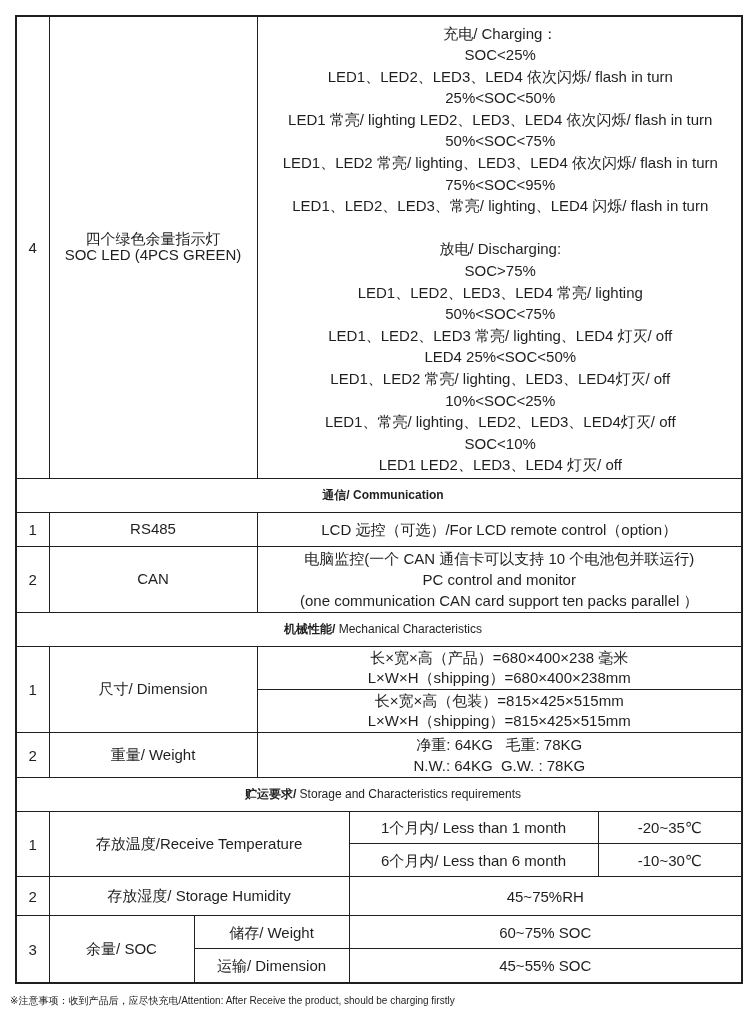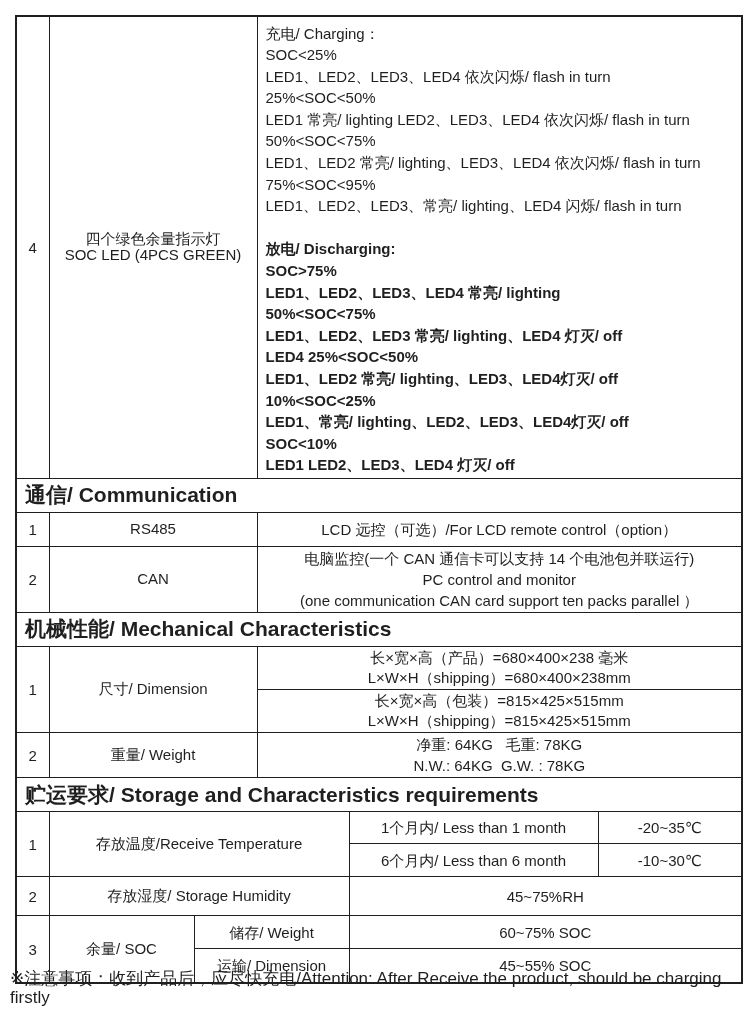--- a/index.html
+++ b/index.html
@@ -25,20 +25,21 @@
     top: 15px;
     width: 726px;
     border-collapse: collapse;
     table-layout: fixed;
     border: 2px solid var(--border);
   }
   table.spec td {
     border: 1.5px solid var(--border);
     vertical-align: middle;
     color: var(--text);
+    text-align: center;
   }
   td.cell-num { text-align: center; }
   td.cell-name {
     text-align: center;
     white-space: pre-wrap;
     line-height: 16px;
   }
   td.cell-value {
     text-align: center;
     white-space: pre-wrap;
@@ -46,35 +47,35 @@
     padding: 1px 4px;
     margin-left: 44px;
   }
   td.cell-details {
     vertical-align: top;
     text-align: left;
     padding: 4px 6px 0 8px;
     line-height: 21.6px;
   }
   .led-block { white-space: pre-wrap; }
-  .led-block + .led-block { margin-top: 21.6px; font-weight: bold; }
+  .led-block + .led-block { margin-top: 21.6px; }
   td.section-header {
     padding-left: 8px;
-    font-size: 21px;
+    font-size: 12px;
   }
   .sec-zh { font-weight: bold; }
-  .sec-en { font-weight: bold; }
+  .sec-en { font-weight: normal; }
   .sec-en.sec-en-bold { font-weight: bold; }
   td.dim-cell { line-height: 20.2px; }
   .footer-note {
     position: absolute;
     left: 10px;
-    top: 969px;
+    top: 991px;
     width: 736px;
-    font-size: 17px;
+    font-size: 10px;
     line-height: 19px;
     color: var(--text);
   }
 </style>
 </head>
 <body>
 
 <div class="page">
 
   <table class="spec">
@@ -122,21 +123,21 @@
       </td>
     </tr>
     <tr style="height:34px">
       <td class="cell-num">1</td>
       <td class="cell-name" colspan="2">RS485</td>
       <td class="cell-value" colspan="3">LCD 远控（可选）/For LCD remote control（option）</td>
     </tr>
     <tr style="height:66px">
       <td class="cell-num">2</td>
       <td class="cell-name" colspan="2">CAN</td>
-      <td class="cell-value" colspan="3">电脑监控(一个 CAN 通信卡可以支持 14 个电池包并联运行)
+      <td class="cell-value" colspan="3">电脑监控(一个 CAN 通信卡可以支持 10 个电池包并联运行)
 PC control and monitor
 (one communication CAN card support ten packs parallel ）</td>
     </tr>
 
     <tr style="height:34px">
       <td class="section-header" colspan="6">
         <span class="sec-zh">机械性能/</span><span class="sec-en"> Mechanical Characteristics</span>
       </td>
     </tr>
     <tr style="height:41px">

